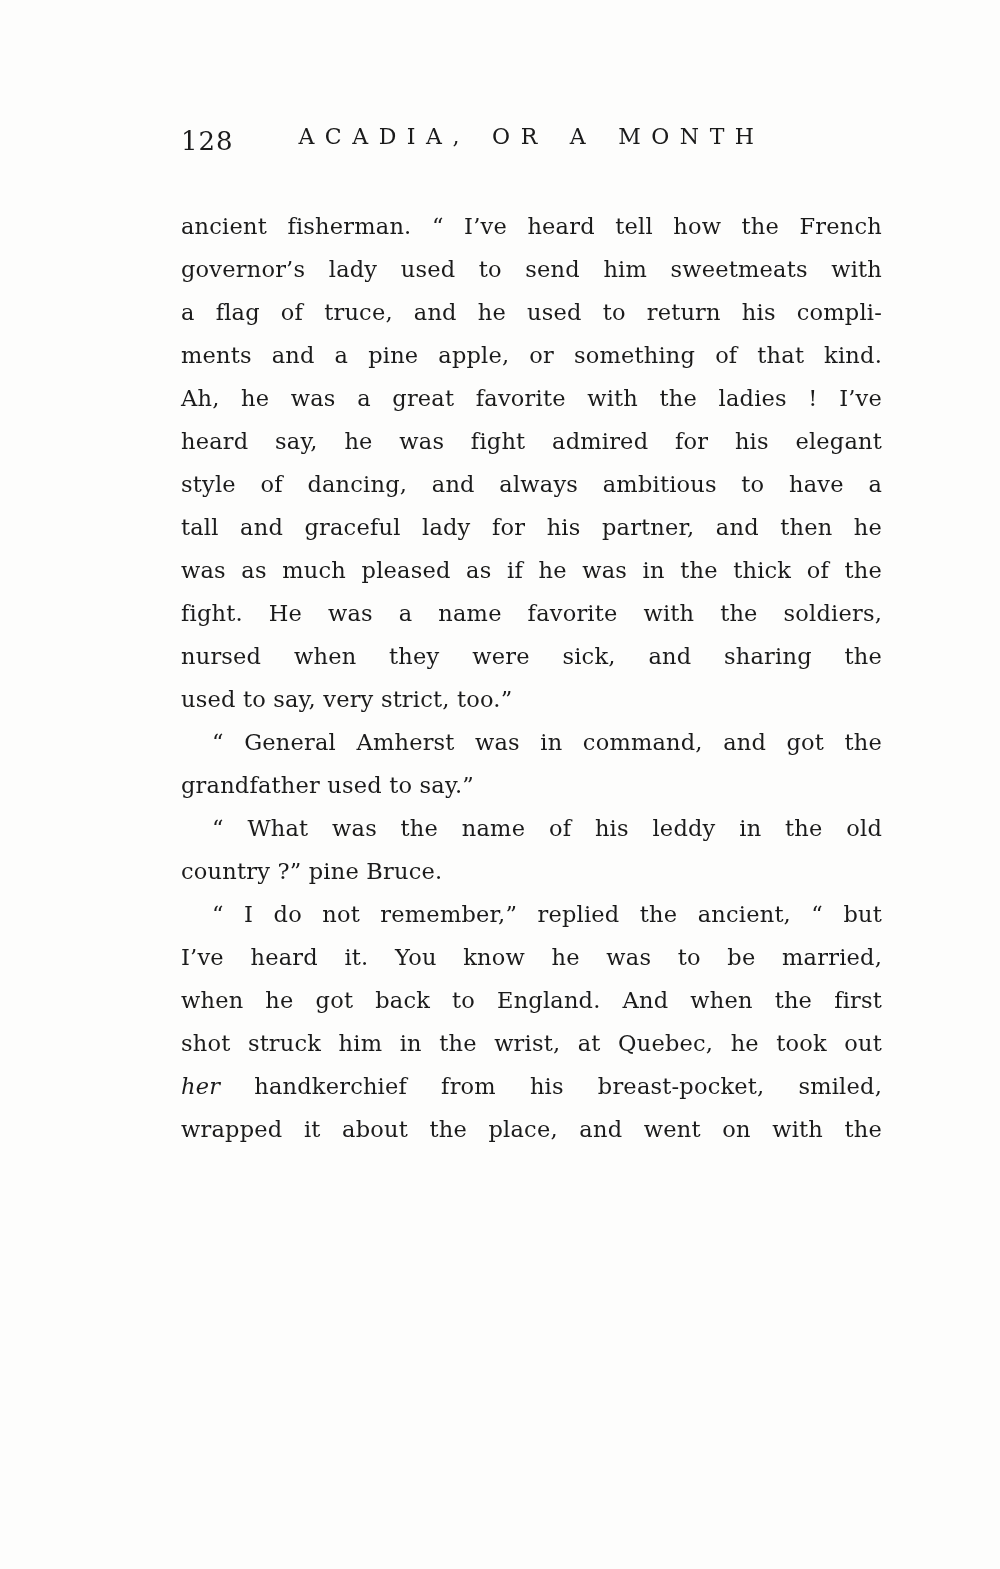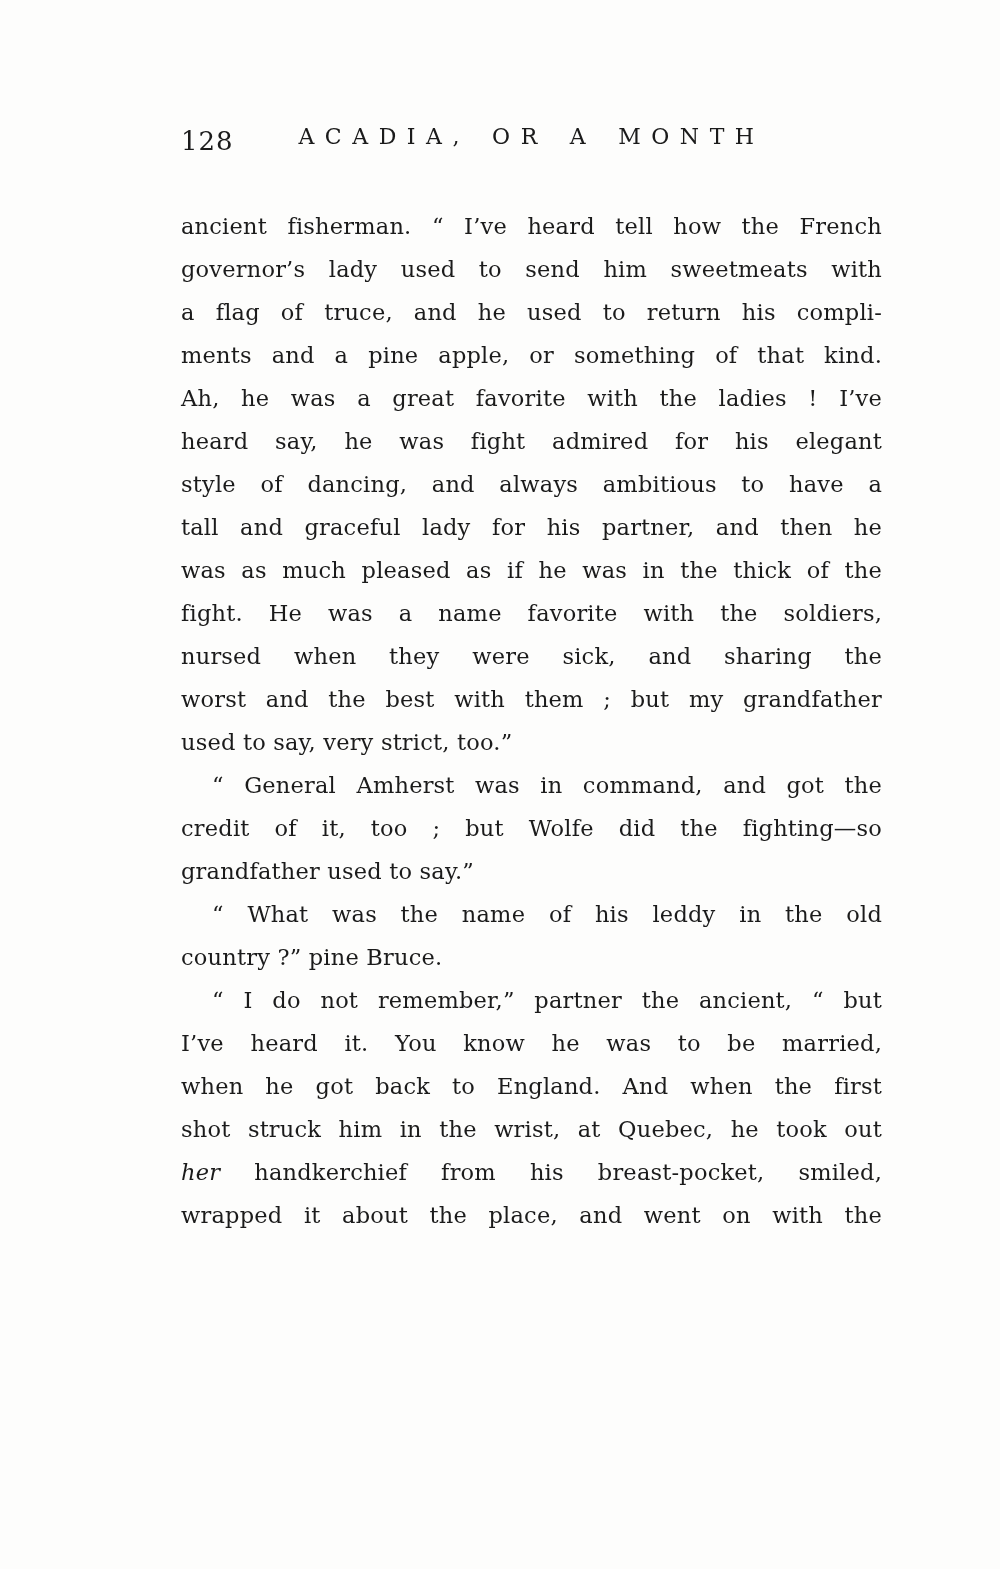--- a/index.html
+++ b/index.html
@@ -80,38 +80,36 @@
       <div class="line">governor’s  lady  used  to  send  him  sweetmeats  with</div>
       <div class="line">a  flag  of  truce, and  he  used  to  return  his  compli-</div>
       <div class="line">ments and a pine apple, or something of  that  kind.</div>
       <div class="line">Ah, he was a great  favorite  with  the  ladies !   I’ve</div>
       <div class="line">heard  say,  he  was  fight  admired  for  his  elegant</div>
       <div class="line">style  of  dancing, and  always  ambitious  to  have  a</div>
       <div class="line">tall and graceful lady for  his  partner, and  then  he</div>
       <div class="line">was as much pleased as if he was in the thick of the</div>
       <div class="line">fight.   He  was  a  name  favorite  with  the  soldiers,</div>
       <div class="line">nursed  when  they  were  sick,  and  sharing  the</div>
-      <div class="line">worst and the best with  them ; but  my  grandfather</div>
       <div class="line last">used to say, very strict, too.”</div>
     </div>
 
 
     <div>
       <div class="line indent">“ General Amherst was in command, and got the</div>
-      <div class="line">credit  of  it,  too ;  but  Wolfe  did  the  fighting—so</div>
       <div class="line last">grandfather used to say.”</div>
     </div>
 
     <div>
       <div class="line indent">“ What  was  the  name  of  his  leddy  in  the  old</div>
       <div class="line last">country ?” pine Bruce.</div>
     </div>
 
     <div>
-      <div class="line indent">“ I do not remember,” partner the ancient, “ but</div>
+      <div class="line indent">“ I do not remember,” replied the ancient, “ but</div>
       <div class="line">I’ve  heard  it.   You  know  he  was  to  be  married,</div>
       <div class="line">when he got back to England.   And when the first</div>
       <div class="line">shot struck him in the wrist, at Quebec, he took out</div>
       <div class="line">
         <span class="italic">her</span><span> handkerchief  from  his  breast-pocket,  smiled,</span>
       </div>
       <div class="line">wrapped it about  the  place, and  went  on  with  the</div>
     </div>
 
   </div>

